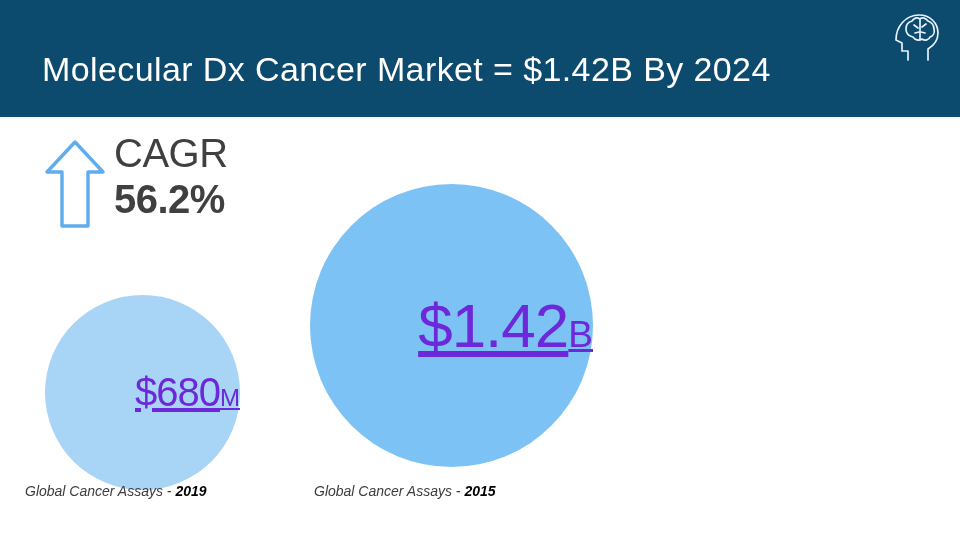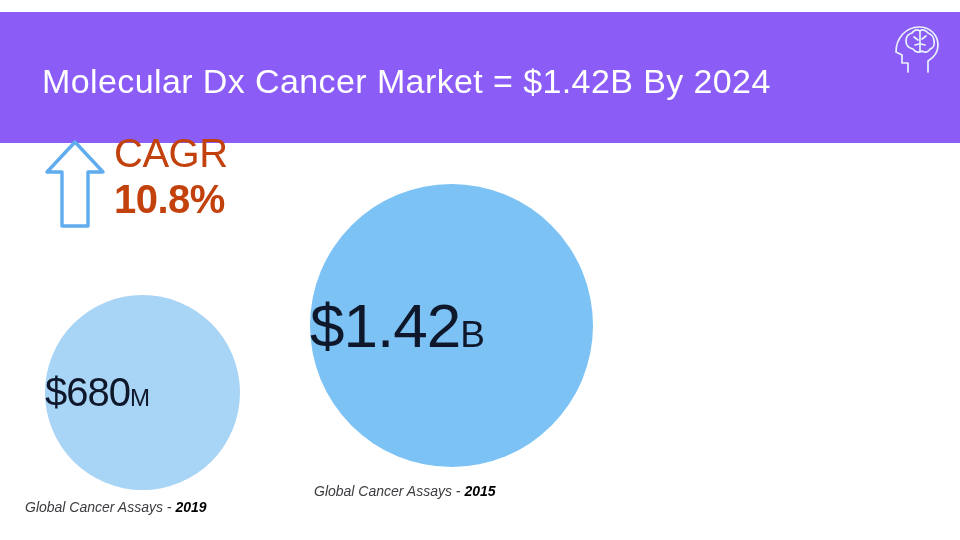--- a/index.html
+++ b/index.html
@@ -12,24 +12,24 @@
     background: #ffffff;
     font-family: "Liberation Sans", sans-serif;
     overflow: hidden;
     position: relative;
   }
 
   
   .header-band {
     position: absolute;
     left: 0;
-    top: 12px;
+    top: 0;
     width: 960px;
-    height: 131px;
-    background: #8b5cf6;
+    height: 117px;
+    background: #0c4a6e;
   }
   .header-title {
     position: absolute;
     left: 42px;
     top: 52px;
     font-size: 34px;
     font-weight: 300;
     letter-spacing: 0.4px;
     color: #ffffff;
     white-space: nowrap;
@@ -56,21 +56,21 @@
     left: 2px;
     top: 5px;
     width: 62px;
     height: 92px;
   }
   .cagr-text {
     position: absolute;
     left: 72px;
     top: 0px;
     width: 160px;
-    color: #c2410c;
+    color: #404040;
     line-height: 1.0;
   }
   .cagr-label {
     font-size: 40px;
     font-weight: 400;
     letter-spacing: -0.5px;
     display: block;
   }
   .cagr-value {
     font-size: 40px;
@@ -79,22 +79,23 @@
     display: block;
     margin-top: 6px;
   }
 
   
   .bubble {
     position: absolute;
     border-radius: 50%;
     display: flex;
     align-items: center;
-    justify-content: flex-start;
-    color: #0f172a;
+    justify-content: flex-end;
+    color: #6d28d9;
+    text-decoration: underline;
   }
   .bubble-small {
     left: 45px;
     top: 295px;
     width: 195px;
     height: 195px;
     background: #A8D4F5;
   }
   .bubble-large {
     left: 310px;
@@ -119,21 +120,21 @@
 
   
   .caption {
     position: absolute;
     top: 483px;
     font-size: 14px;
     font-style: italic;
     color: #3c3c40;
     white-space: nowrap;
   }
-  .caption-2019 { left: 25px; margin-top: 16px; }
+  .caption-2019 { left: 25px; }
   .caption-2024 { left: 314px; }
   .caption-year {
     font-weight: 700;
     font-style: italic;
     color: #000000;
   }
 </style>
 </head>
 <body>
 
@@ -154,21 +155,21 @@
 </div>
 
 <div class="cagr-block">
   <span class="cagr-arrow">
     <svg viewBox="0 0 62 92" width="62" height="92" fill="none" stroke="#5FACEF" stroke-width="3.4" stroke-linejoin="round" stroke-linecap="round">
       <path d="M31 4 L59 34 L44 34 L44 88 L18 88 L18 34 L3 34 Z"></path>
     </svg>
   </span>
   <div class="cagr-text">
     <span class="cagr-label">CAGR</span>
-    <span class="cagr-value">10.8%</span>
+    <span class="cagr-value">56.2%</span>
   </div>
 </div>
 
 <div class="bubble bubble-small">
   <span class="bubble-value">
     <span>$680</span>
     <span class="bubble-unit">M</span>
   </span>
 </div>
 

